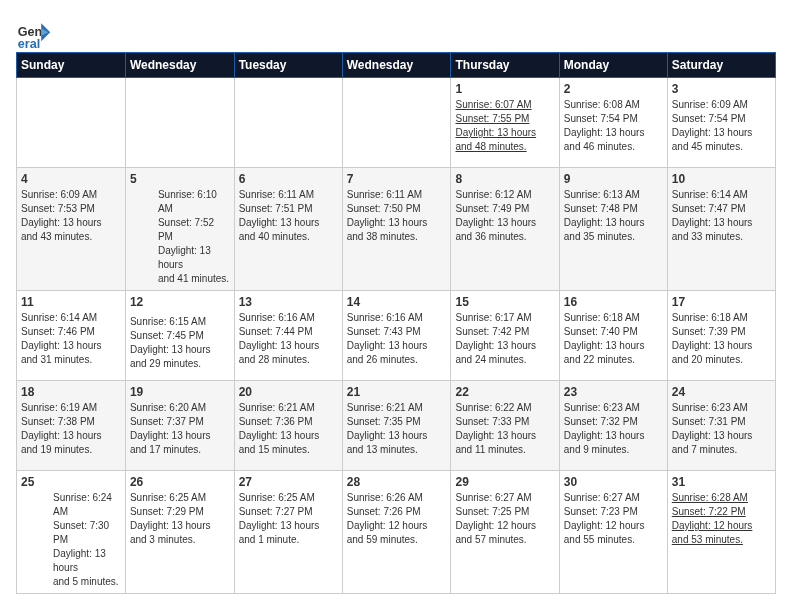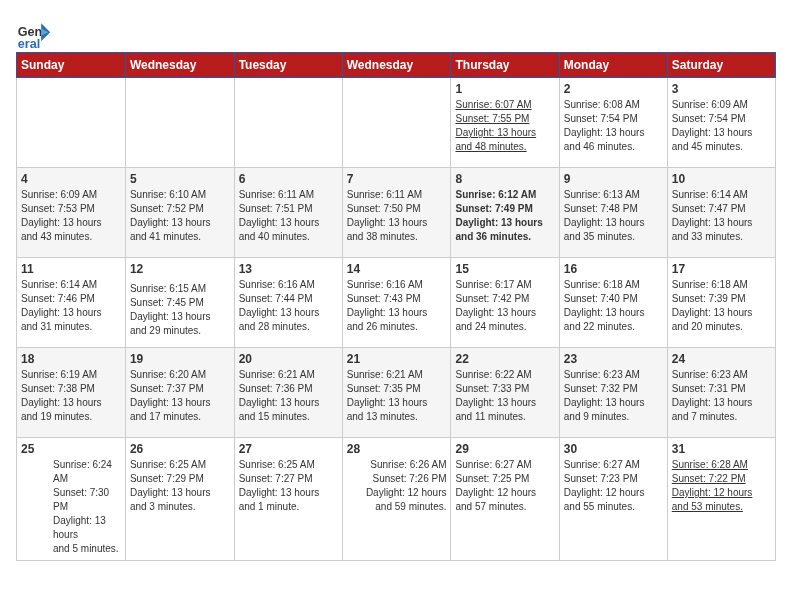--- a/index.html
+++ b/index.html
@@ -45,21 +45,21 @@
     .subtitle {
       font-size: 16px;
       color: #555;
     }
     table {
       width: 100%;
       border-collapse: collapse;
       font-size: 11px;
     }
     thead th {
-      background-color: #b91c1c;
+      background-color: #0f172a;
       color: #fff;
       padding: 5px 4px;
       text-align: left;
       font-size: 12px;
       font-weight: bold;
       border: 1px solid #1a5ca8;
     }
     tbody td {
       border: 1px solid #ccc;
       vertical-align: top;
@@ -153,42 +153,42 @@
       <tr>
         <td>
           <span class="day-num">4</span>
           <div class="day-info" style="white-space: pre-line;">Sunrise: 6:09 AM
 Sunset: 7:53 PM
 Daylight: 13 hours
 and 43 minutes.</div>
         </td>
         <td>
           <span class="day-num">5</span>
-          <div class="day-info" style="white-space: pre-line;">Sunrise: 6:10 AM
+          <div class="day-info" style="white-space: pre-line; margin-left: 28px;">Sunrise: 6:10 AM
 Sunset: 7:52 PM
 Daylight: 13 hours
 and 41 minutes.</div>
         </td>
         <td>
           <span class="day-num">6</span>
           <div class="day-info" style="white-space: pre-line;">Sunrise: 6:11 AM
 Sunset: 7:51 PM
 Daylight: 13 hours
 and 40 minutes.</div>
         </td>
         <td>
           <span class="day-num">7</span>
           <div class="day-info" style="white-space: pre-line;">Sunrise: 6:11 AM
 Sunset: 7:50 PM
 Daylight: 13 hours
 and 38 minutes.</div>
         </td>
         <td>
           <span class="day-num">8</span>
-          <div class="day-info" style="white-space: pre-line; font-weight: bold;">Sunrise: 6:12 AM
+          <div class="day-info" style="white-space: pre-line;">Sunrise: 6:12 AM
 Sunset: 7:49 PM
 Daylight: 13 hours
 and 36 minutes.</div>
         </td>
         <td>
           <span class="day-num">9</span>
           <div class="day-info" style="white-space: pre-line;">Sunrise: 6:13 AM
 Sunset: 7:48 PM
 Daylight: 13 hours
 and 35 minutes.</div>
@@ -320,21 +320,21 @@
         </td>
         <td>
           <span class="day-num">27</span>
           <div class="day-info" style="white-space: pre-line;">Sunrise: 6:25 AM
 Sunset: 7:27 PM
 Daylight: 13 hours
 and 1 minute.</div>
         </td>
         <td>
           <span class="day-num">28</span>
-          <div class="day-info" style="white-space: pre-line; text-align: right;">Sunrise: 6:26 AM
+          <div class="day-info" style="white-space: pre-line;">Sunrise: 6:26 AM
 Sunset: 7:26 PM
 Daylight: 12 hours
 and 59 minutes.</div>
         </td>
         <td>
           <span class="day-num">29</span>
           <div class="day-info" style="white-space: pre-line;">Sunrise: 6:27 AM
 Sunset: 7:25 PM
 Daylight: 12 hours
 and 57 minutes.</div>

